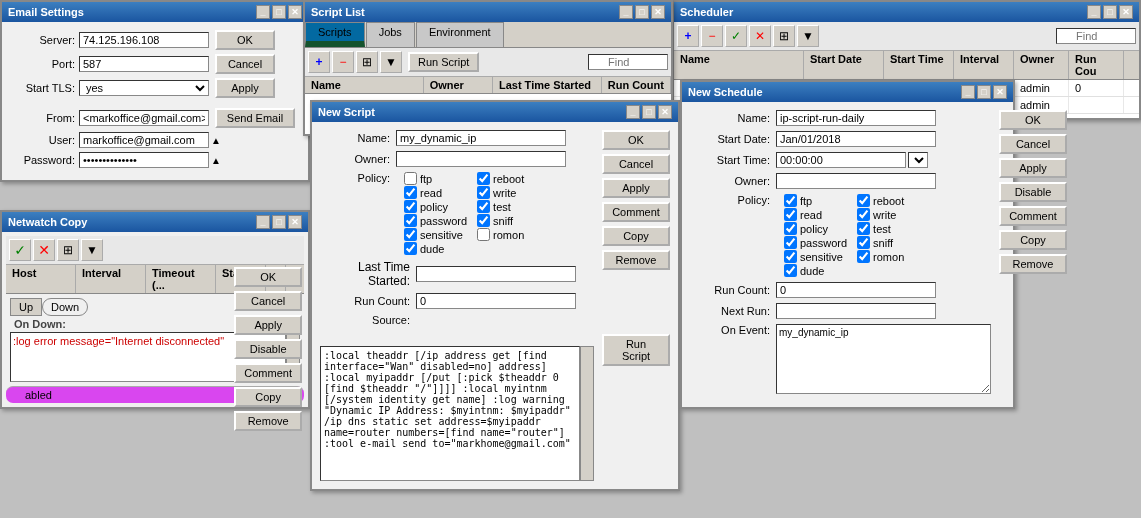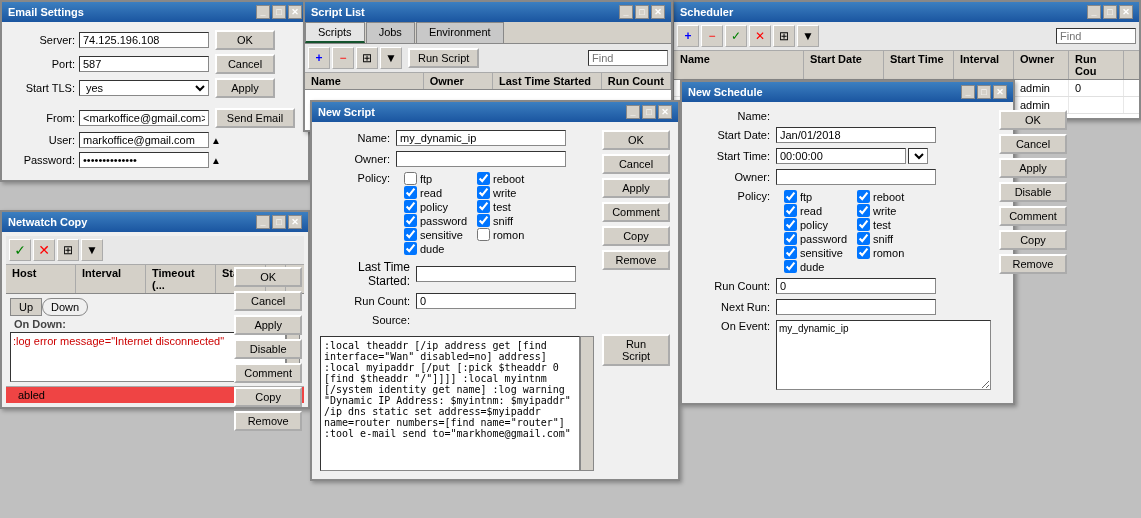--- a/index.html
+++ b/index.html
@@ -113,31 +113,31 @@
 
     .tabs { display: flex; background: #d4d0c8; border-bottom: 1px solid #888; }
     .tab {
       padding: 3px 12px;
       border: 1px solid #888;
       border-bottom: none;
       background: #c8c8c8;
       cursor: pointer;
       margin-right: 1px;
     }
-    .tab.active { background: #e5e5e5; border-bottom: 2px solid #14532d; }
+    .tab.active { background: #0369a1; border-bottom: 6px solid #14532d; }
 
     .table-header { display: flex; background: #d4d0c8; border-bottom: 1px solid #888; }
     .th { padding: 2px 6px; border-right: 1px solid #aaa; font-weight: bold; }
 
     .script-list-area { background: white; min-height: 40px; }
 
     .search-input {
       border: 1px inset #888;
       background: white;
-      padding: 1px 3px;
+      padding: 1px 19px;
       font-size: 11px;
       width: 80px;
     }
 
     .form-row-ns { display: flex; align-items: center; margin-bottom: 5px; }
     .label-ns { width: 70px; text-align: right; margin-right: 6px; }
 
     .policy-grid { display: grid; grid-template-columns: 1fr 1fr; gap: 1px 10px; margin-left: 8px; }
 
     .source-area {
@@ -168,21 +168,21 @@
 
     .log-area {
       background: white;
       border: 1px inset #888;
       overflow: auto;
       font-size: 10px;
       padding: 2px;
     }
     .log-error { color: #cc0000; }
 
-    .status-bar { background: #ef4444; border-top: 1px solid #aaa; padding: 2px 12px; font-size: 10px; }
+    .status-bar { background: #d946ef; border-top: 1px solid #aaa; padding: 2px 19px; font-size: 10px; border-radius: 7px; }
     .ud-tab { padding: 2px 8px; border: 1px solid #888; background: #d4d0c8; cursor: pointer; }
     .ud-tab.active { background: #f0f0f0; border-radius: 9px; }
 
     #new-schedule .ns-form-row { display: flex; align-items: center; margin-bottom: 5px; }
     #new-schedule .ns-label { width: 80px; text-align: right; margin-right: 6px; font-weight: normal; }
 
     .run-count-input { width: 160px; }
     .next-run-input { width: 160px; }
     .on-event-area { width: 215px; height: 70px; background: white; border: 1px inset #888; padding: 2px; font-size: 10px; }
   </style>
@@ -366,21 +366,21 @@
         </div>
         <div class="form-row-ns">
           <span class="label-ns" style="width:90px; font-size:12px">Last Time Started:</span>
           <input class="input-text" style="width: 160px;" value="">
         </div>
         <div class="form-row-ns">
           <span class="label-ns" style="width:90px">Run Count:</span>
           <input class="input-text" style="width: 160px;" value="0">
         </div>
         <div style="margin-top:4px">
-          <div style="display:flex; align-items:flex-end; margin-bottom:10px">
+          <div style="display:flex; align-items:flex-end; margin-bottom:20px">
             <span style="width:90px; text-align:right; margin-right:6px">Source:</span>
           </div>
           <div style="display:flex">
             <div class="source-area" style="width:252px; height:135px; flex:1">:local theaddr [/ip address get [find interface="Wan"
 disabled=no] address]
 :local myipaddr [/put [:pick $theaddr 0 [find $theaddr
 "/"]]]]
 :local myintnm [/system identity get name]
 :log warning "Dynamic IP Address: $myintnm:
 $myipaddr"
@@ -463,20 +463,21 @@
       <div class="win-btn">□</div>
       <div class="win-btn">✕</div>
     </div>
   </div>
   <div class="content">
     <div style="display:flex">
 
       <div style="flex:1">
         <div class="ns-form-row">
           <span class="ns-label">Name:</span>
+          <input class="input-text" style="width: 160px;" value="ip-script-run-daily">
         </div>
         <div class="ns-form-row">
           <span class="ns-label">Start Date:</span>
           <input class="input-text" style="width: 160px;" value="Jan/01/2018">
         </div>
         <div class="ns-form-row">
           <span class="ns-label">Start Time:</span>
           <input class="input-text" style="width: 130px;" value="00:00:00">
           <select class="dropdown" style="width:20px; margin-left:2px"><option>▼</option></select>
         </div>

